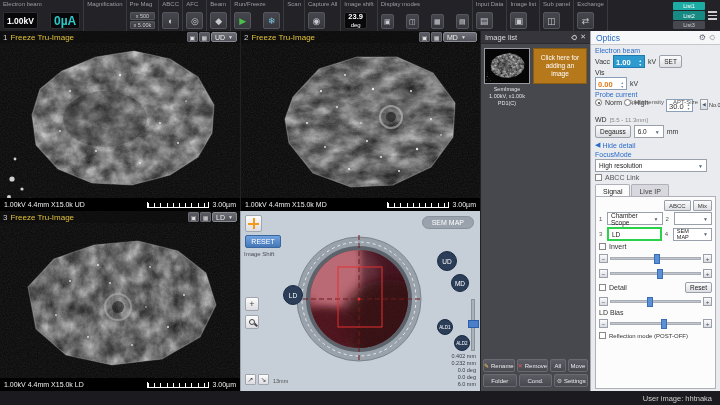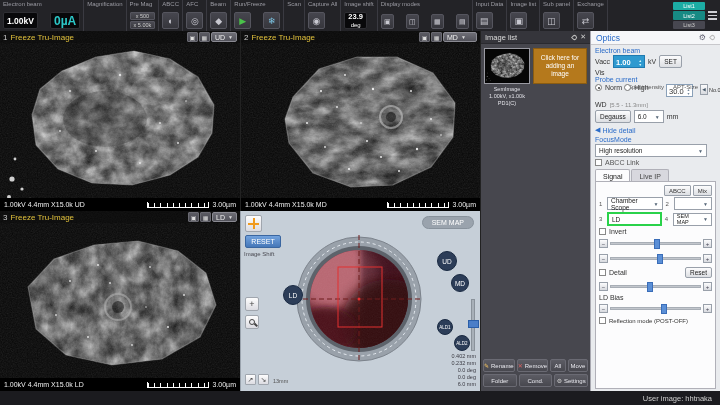--- a/index.html
+++ b/index.html
@@ -589,20 +589,30 @@
         <span style="flex:1;">1.00</span>
         <span class="spin">
             <i>▲</i>
             <i>▼</i>
           </span>
       </div>
       <span>kV</span>
       <div class="obtn">SET</div>
     </div>
     <div>Vis</div>
+    <div class="row">
+      <div class="vbox orange" style="width:32px;">
+        <span style="flex:1;">0.00</span>
+        <span class="spin">
+            <i>▲</i>
+            <i>▼</i>
+          </span>
+      </div>
+      <span>kV</span>
+    </div>
     <div class="blue">Probe current</div>
     <div class="cols">
       <div class="col" style="width:30px;">
         <div class="row" style="margin:0;">
             <span class="radio sel"></span>
             <span>Norm</span>
           </div>
         <div class="row" style="margin:0;">
             <span class="radio"></span>
             <span>High</span>

